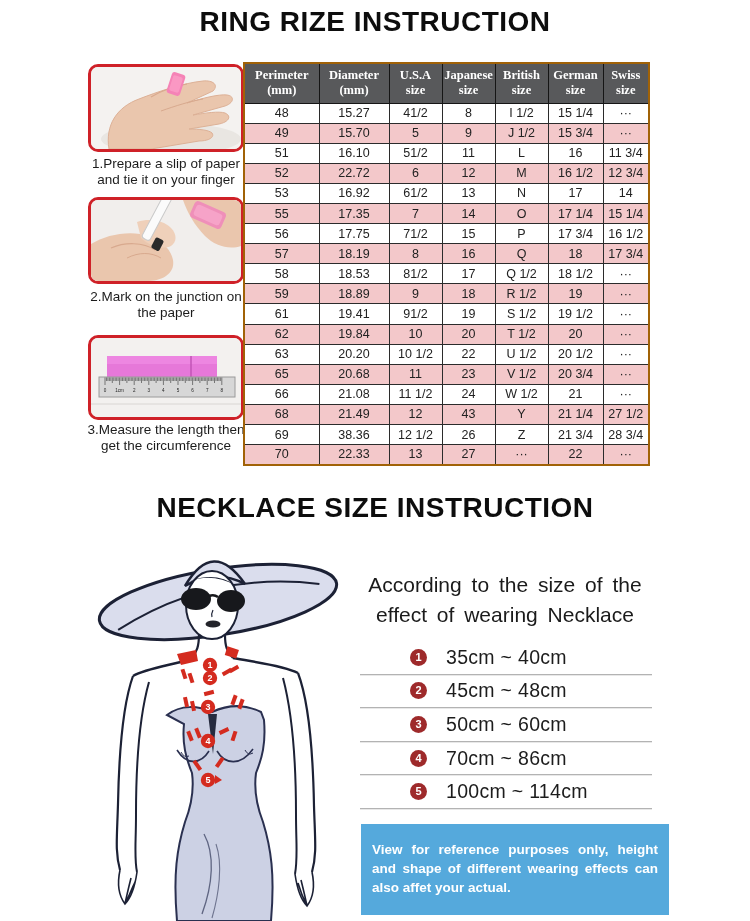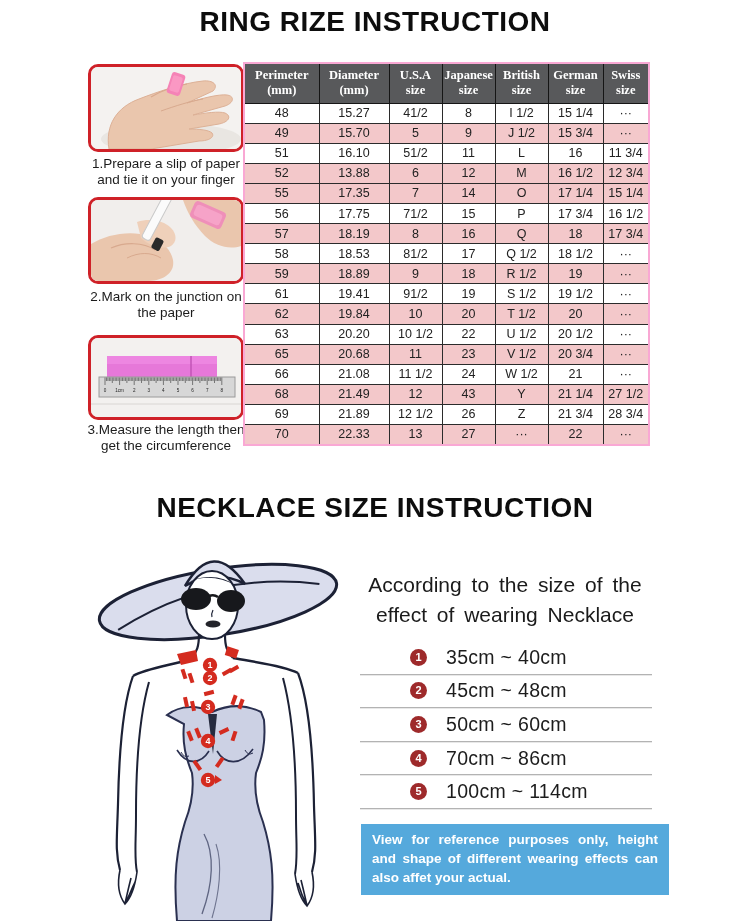--- a/index.html
+++ b/index.html
@@ -20,35 +20,35 @@
 
   
   .ring-table { position:absolute; left:243px; top:62px; border-collapse:collapse;
     table-layout:fixed; width:405px; }
   .ring-table th { background:#58595b; color:#fff; font-family:"Liberation Serif", serif;
     font-weight:bold; font-size:12.5px; line-height:1.2; height:40px;
     border:1.5px solid #151515; text-align:center; padding:0; }
   .ring-table td { height:20.1px; border:1px solid #2b2b2b; text-align:center;
     font-size:12.5px; color:#222; padding:0; background:#fff; }
   .ring-table tr.alt td { background:#f3c8ca; }
-  .ring-table { border:2px solid #f9a8d4; }
+  .ring-table { border:2px solid #a16207; }
 
   
   .neck-heading { position:absolute; left:358px; top:570px; width:294px; text-align:center;
     font-size:21px; color:#1b1b1b; line-height:1.45; word-spacing:4px; }
   .neck-list { position:absolute; left:360px; top:641px; width:292px; }
   .neck-item { position:relative; height:33.6px; display:flex; align-items:center;
     border-bottom:1px solid #b3b3b3; box-shadow:0 1px 0 #e8e8e8; }
   .neck-badge { position:absolute; left:50px; width:17px; height:17px; border-radius:50%;
     background:#9e2a2b; color:#fff; font-size:11px; font-weight:bold; text-align:center;
     line-height:17px; }
   .neck-range { position:absolute; left:86px; font-size:19.5px; color:#1c1c1c; letter-spacing:.3px; }
 
   .note-box { position:absolute; left:361px; top:824px; width:308px; background:#55a9dc;
-    color:#fff; font-weight:bold; font-size:13.5px; line-height:1.4; padding:7px 11px;
+    color:#fff; font-weight:bold; font-size:13.5px; line-height:1.4; padding:17px 11px;
     text-align:justify; }
 
   .woman-wrap { position:absolute; left:85px; top:552px; width:265px; height:369px; }
 </style>
 </head>
 <body>
 
 <div class="page">
 
   <div class="main-title" id="ring-title">RING RIZE INSTRUCTION</div>
@@ -274,26 +274,35 @@
           <td>51</td>
           <td>16.10</td>
           <td>51/2</td>
           <td>11</td>
           <td>L</td>
           <td>16</td>
           <td>11 3/4</td>
         </tr>
         <tr class="alt">
           <td>52</td>
-          <td>13.88</td>
+          <td>22.72</td>
           <td>6</td>
           <td>12</td>
           <td>M</td>
           <td>16 1/2</td>
           <td>12 3/4</td>
+        </tr>
+        <tr>
+          <td>53</td>
+          <td>16.92</td>
+          <td>61/2</td>
+          <td>13</td>
+          <td>N</td>
+          <td>17</td>
+          <td>14</td>
         </tr>
         <tr class="alt">
           <td>55</td>
           <td>17.35</td>
           <td>7</td>
           <td>14</td>
           <td>O</td>
           <td>17 1/4</td>
           <td>15 1/4</td>
         </tr>
@@ -382,21 +391,21 @@
           <td>68</td>
           <td>21.49</td>
           <td>12</td>
           <td>43</td>
           <td>Y</td>
           <td>21 1/4</td>
           <td>27 1/2</td>
         </tr>
         <tr>
           <td>69</td>
-          <td>21.89</td>
+          <td>38.36</td>
           <td>12 1/2</td>
           <td>26</td>
           <td>Z</td>
           <td>21 3/4</td>
           <td>28 3/4</td>
         </tr>
         <tr class="alt">
           <td>70</td>
           <td>22.33</td>
           <td>13</td>

